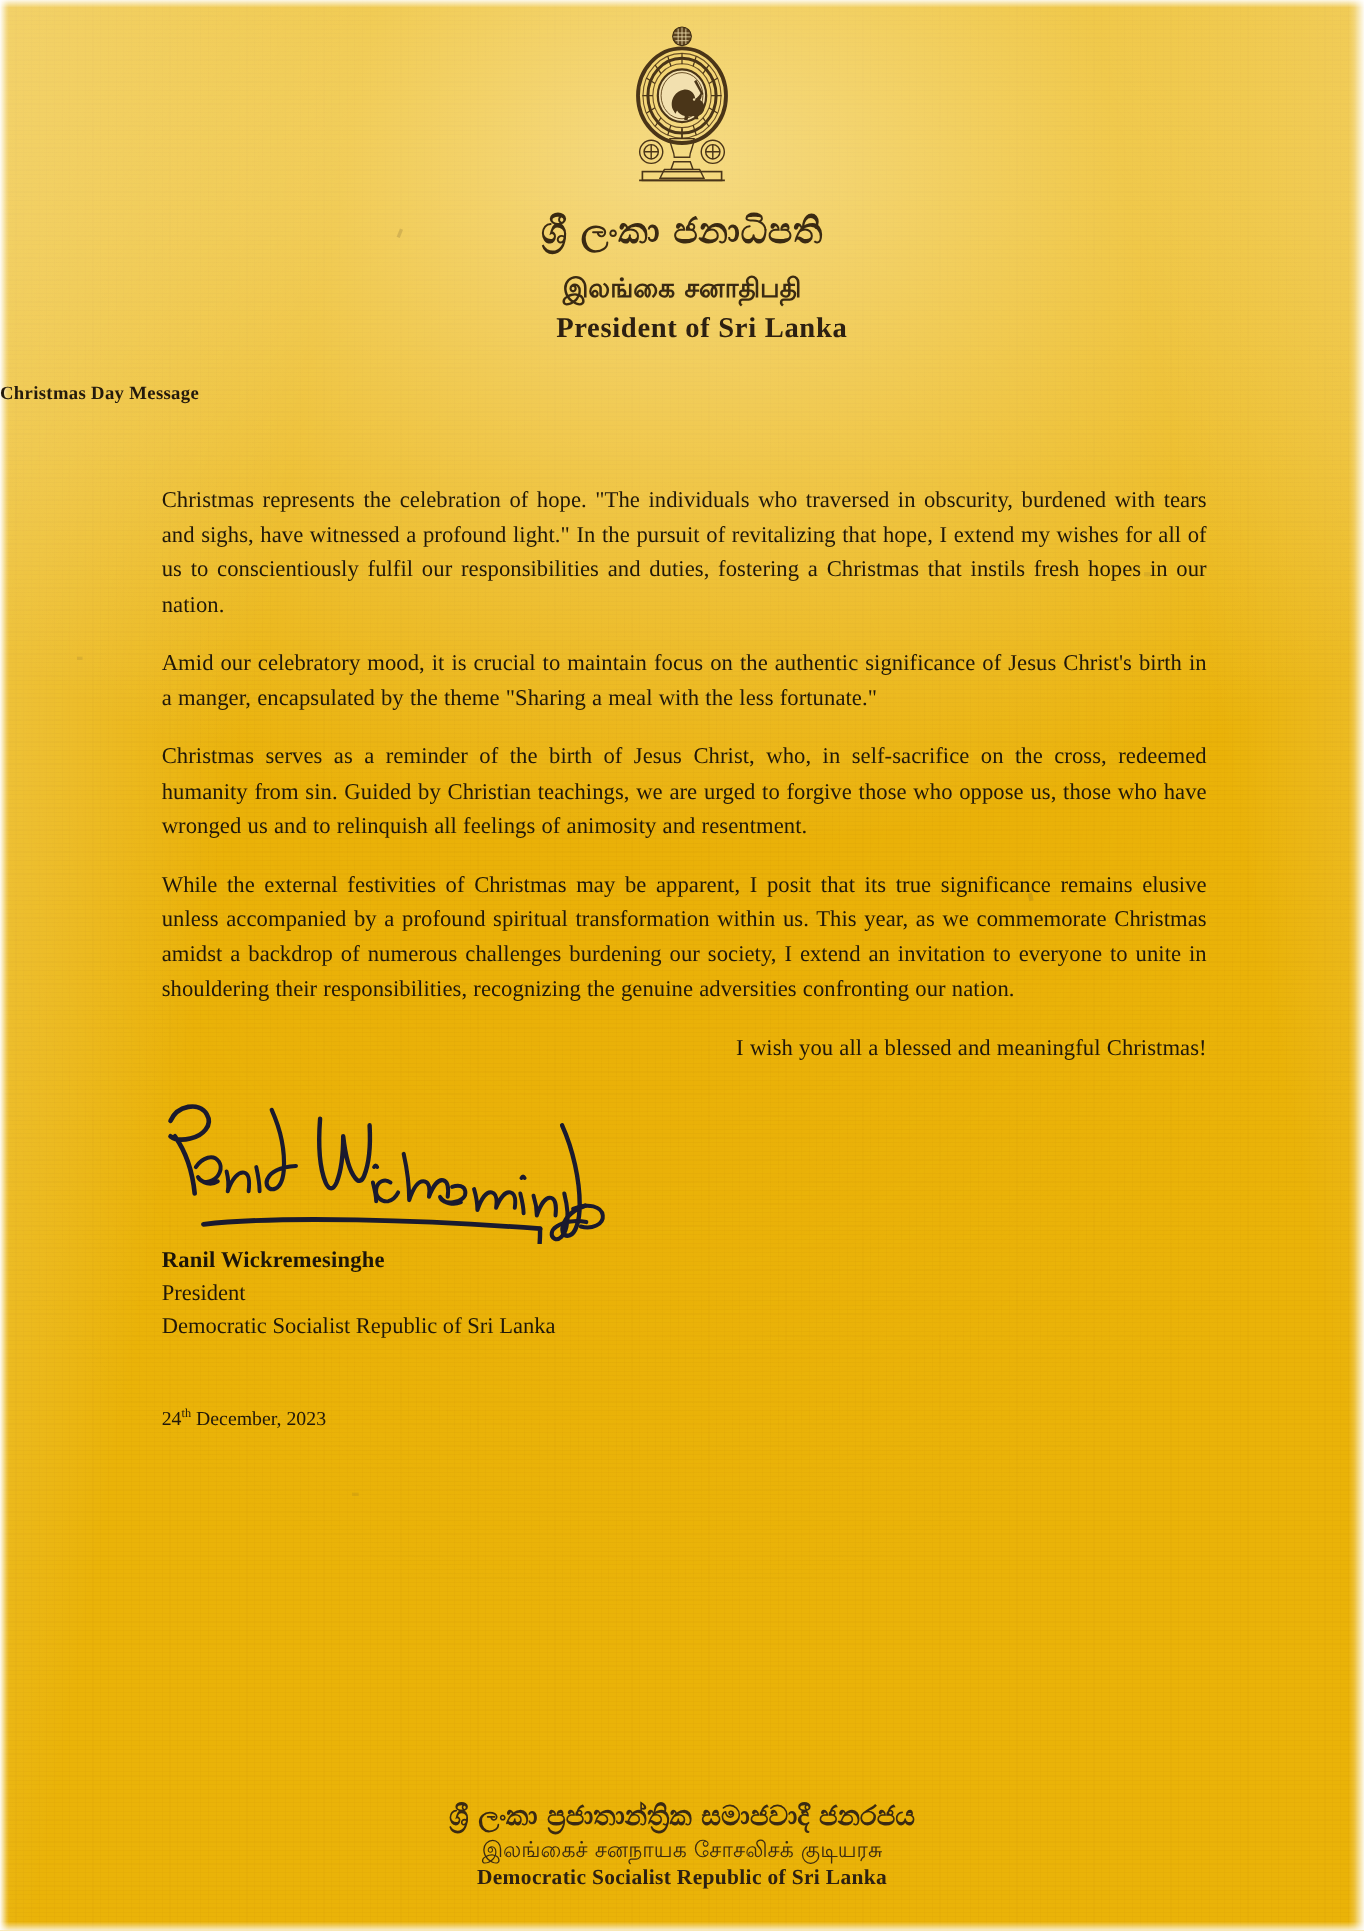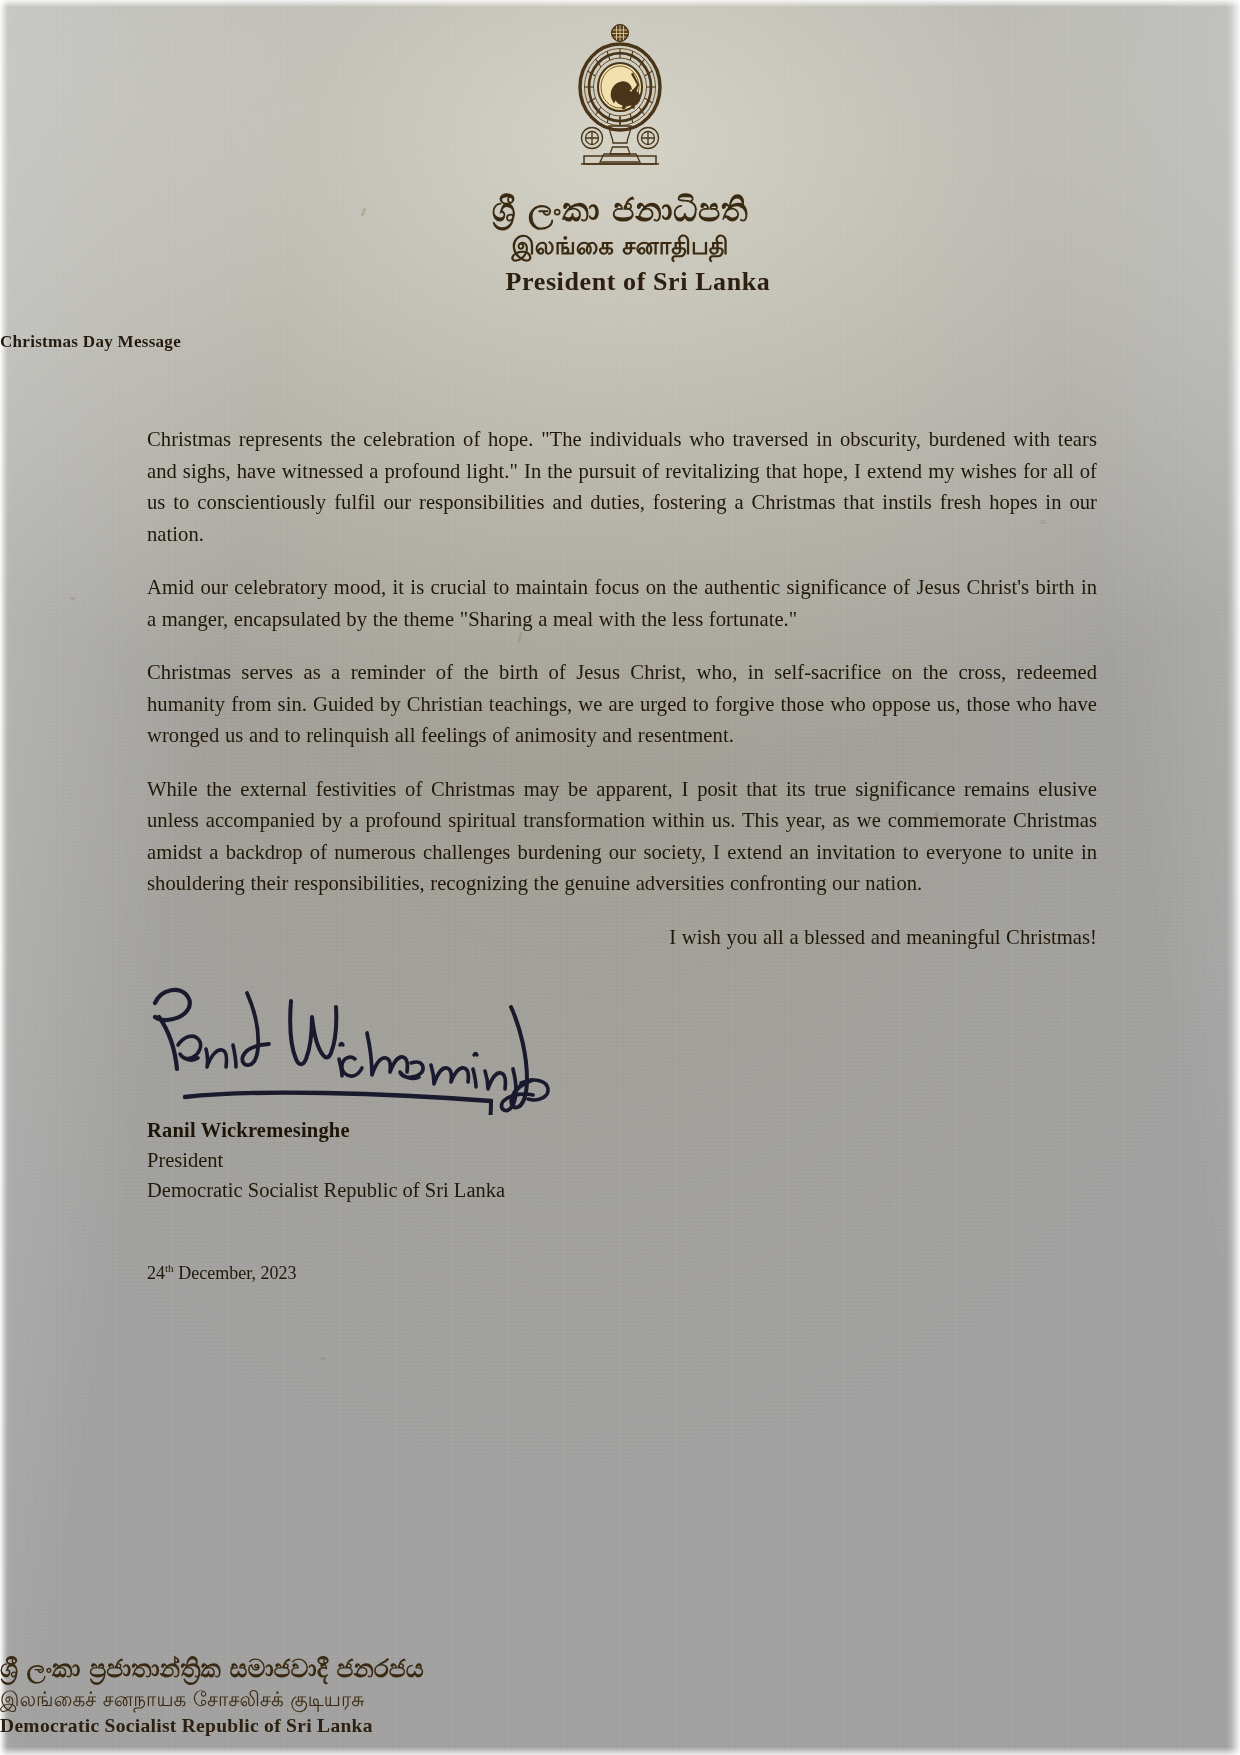--- a/index.html
+++ b/index.html
@@ -12,21 +12,21 @@
     height: 1755px;
     font-family: "Liberation Serif", "DejaVu Serif", serif;
     overflow: hidden;
   }
 
   #page {
     position: relative;
     width: 1240px;
     height: 1755px;
     box-sizing: border-box;
-    background: #a3a3a3;
+    background: #eab308;
     overflow: hidden;
   }
 
   
   #paper-texture {
     position: absolute;
     inset: 0;
     pointer-events: none;
     background-image:
       repeating-linear-gradient(0deg,
@@ -100,21 +100,21 @@
     color: #3a2a12;
     letter-spacing: 0.5px;
     margin-top: 20px;
     font-weight: 700;
     font-family: "DejaVu Sans", "Liberation Sans", sans-serif;
   }
   .lh-tamil {
     font-size: 24px;
     line-height: 1.15;
     color: #3a2a12;
-    margin-top: 4px;
+    margin-top: 20px;
     font-weight: 700;
     font-family: "DejaVu Sans", "Liberation Sans", sans-serif;
   }
   .lh-english {
     font-size: 26px;
     line-height: 1.1;
     color: #2d2011;
     font-weight: 700;
     letter-spacing: 0.6px;
     margin-top: 7px;
@@ -186,22 +186,22 @@
     font-size: 0.62em;
     vertical-align: super;
     line-height: 0;
   }
 
   
   .footer {
     position: absolute;
     left: 0;
     right: 0;
-    bottom: 18px;
-    text-align: left;
+    bottom: 36px;
+    text-align: center;
   }
   .ft-sinhala {
     font-size: 25px;
     line-height: 1.15;
     color: #3a2a12;
     font-weight: 700;
     font-family: "DejaVu Sans", "Liberation Sans", sans-serif;
   }
   .ft-tamil {
     font-size: 20px;

